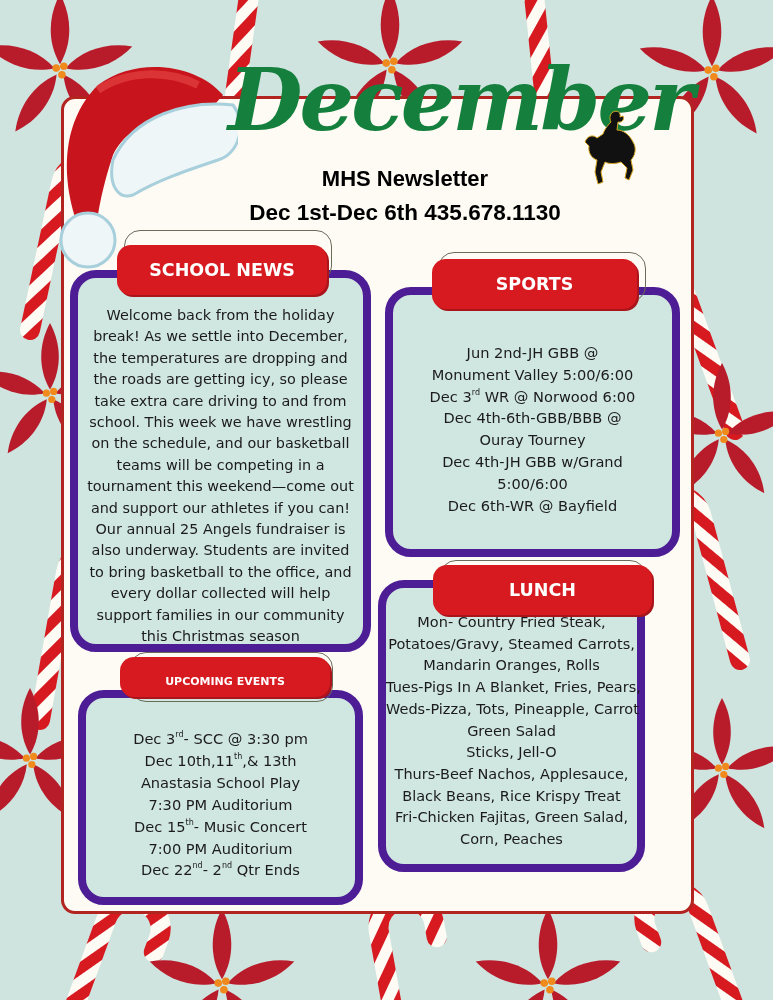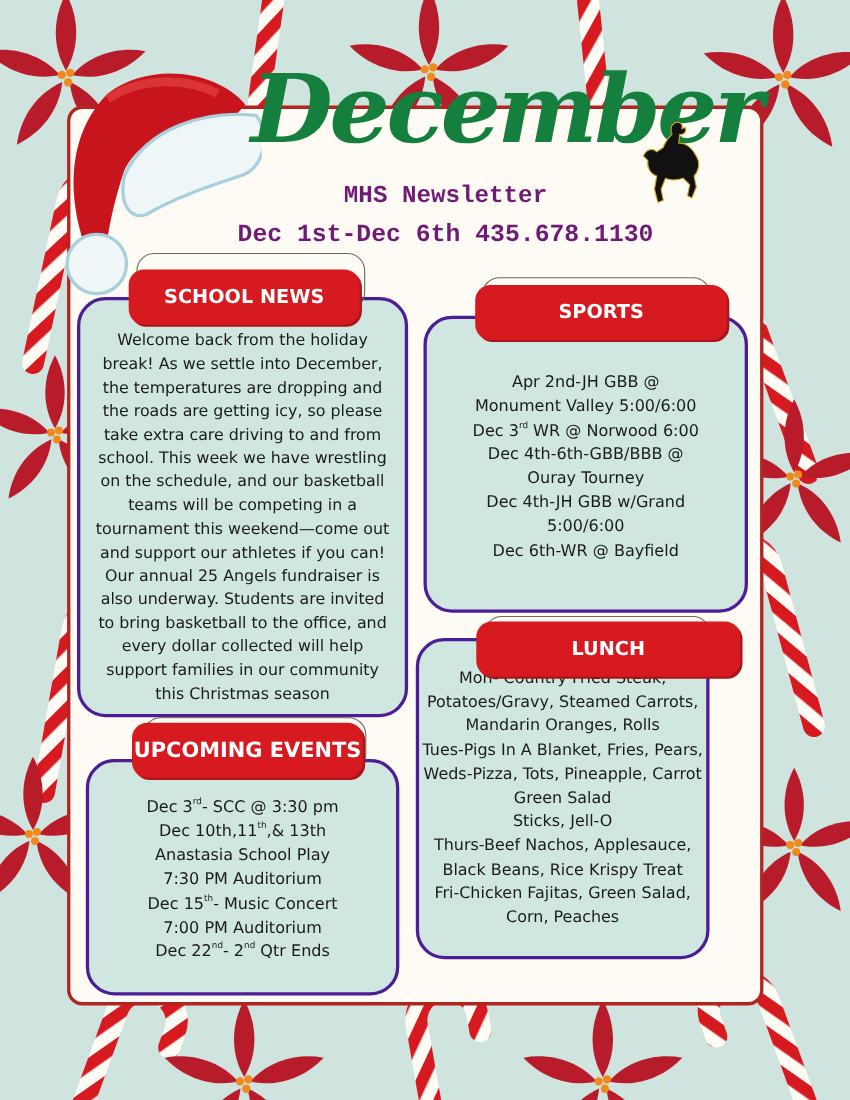--- a/index.html
+++ b/index.html
@@ -15,29 +15,29 @@
     box-sizing:border-box;
   }
   .title-script {
     position:absolute; left:228px; top:40px; width:360px; height:120px;
     font-family:"DejaVu Serif", serif; font-style:italic; font-weight:bold;
     font-size:86px; color:#15803d; letter-spacing:-3px; line-height:120px;
     white-space:nowrap;
   }
   .subtitle {
     position:absolute; left:200px; width:410px; text-align:center;
-    color:#701a75; font-weight:bold; font-family:Liberation Mono, monospace;
+    color:#000000; font-weight:bold; font-family:Liberation Sans, sans-serif;
   }
   .subtitle.l1 { top:166px; font-size:22px; }
   .subtitle.l2 { top:200px; font-size:22.5px; }
   .logo { position:absolute; left:583px; top:108px; width:60px; height:80px; }
   .hat { position:absolute; left:38px; top:45px; width:200px; height:230px; }
 
   .card {
-    position:absolute; background:#d0e6e0; border:3px solid #4c1d95;
+    position:absolute; background:#d0e6e0; border:8px solid #4c1d95;
     border-radius:26px; box-sizing:border-box;
   }
   .card-body {
     position:absolute; left:0; right:0; text-align:center; color:#1b1b1b;
     font-family:"DejaVu Sans", sans-serif; font-size:14.2px; line-height:21.6px;
   }
   .tag {
     position:absolute; background:#d71920; color:#fff; border-radius:14px;
     font-family:"DejaVu Sans", sans-serif; font-weight:bold; font-size:17.5px;
     text-align:center; box-shadow: 2px 2px 0 #a9151a;
@@ -138,56 +138,56 @@
     <span class="line">every dollar collected will help</span>
     <span class="line">support families in our community</span>
     <span class="line">this Christmas season</span>
   </div>
 </div>
 <div class="tag-outline" style="left:124px; top:230px; width:208px; height:52px;"></div>
 <div class="tag" style="left:117px; top:245px; width:210px; height:50px; line-height:50px;">SCHOOL NEWS</div>
 
 <div class="card" style="left:385px; top:287px; width:295px; height:270px;">
   <div class="card-body" style="top:47px; font-size:14.6px; line-height:21.8px;">
-    <span class="line">Apr 2nd-JH GBB @</span>
+    <span class="line">Jun 2nd-JH GBB @</span>
     <span class="line">Monument Valley 5:00/6:00</span>
     <span class="line"><span>Dec 3</span><sup>rd</sup><span> WR @ Norwood 6:00</span></span>
     <span class="line">Dec 4th-6th-GBB/BBB @</span>
     <span class="line">Ouray Tourney</span>
     <span class="line">Dec 4th-JH GBB w/Grand</span>
     <span class="line">5:00/6:00</span>
     <span class="line">Dec 6th-WR @ Bayfield</span>
   </div>
 </div>
 <div class="tag-outline" style="left:438px; top:252px; width:208px; height:50px;"></div>
-<div class="tag" style="left:432px; top:259px; width:229px; height:50px; line-height:50px;">SPORTS</div>
+<div class="tag" style="left:432px; top:259px; width:205px; height:50px; line-height:50px;">SPORTS</div>
 
 <div class="card" style="left:78px; top:690px; width:285px; height:215px;padding-left:48px;">
   <div class="card-body" style="top:30px; font-size:14.6px; line-height:21.9px;">
     <span class="line"><span>Dec 3</span><sup>rd</sup><span>- SCC @ 3:30 pm</span></span>
     <span class="line"><span>Dec 10th,11</span><sup>th</sup><span>,&amp; 13th</span></span>
     <span class="line">Anastasia School Play</span>
     <span class="line">7:30 PM Auditorium</span>
     <span class="line"><span>Dec 15</span><sup>th</sup><span>- Music Concert</span></span>
     <span class="line">7:00 PM Auditorium</span>
     <span class="line"><span>Dec 22</span><sup>nd</sup><span>- 2</span><sup>nd</sup><span> Qtr Ends</span></span>
   </div>
 </div>
 <div class="tag-outline" style="left:130px; top:652px; width:203px; height:50px;"></div>
-<div class="tag" style="left:120px; top:657px; width:210px; height:50px; line-height:50px; font-size:19px;">UPCOMING EVENTS</div>
+<div class="tag" style="left:120px; top:657px; width:210px; height:40px; line-height:50px; font-size:11px;">UPCOMING EVENTS</div>
 
 <div class="card" style="left:378px; top:580px; width:267px; height:292px;">
   <div class="card-body" style="top:24px; font-size:14.5px; line-height:21.7px;">
     <span class="line">Mon- Country Fried Steak,</span>
     <span class="line">Potatoes/Gravy, Steamed Carrots,</span>
     <span class="line">Mandarin Oranges, Rolls</span>
     <span class="line">Tues-Pigs In A Blanket, Fries, Pears,</span>
     <span class="line">Weds-Pizza, Tots, Pineapple, Carrot</span>
     <span class="line">Green Salad</span>
     <span class="line">Sticks, Jell-O</span>
     <span class="line">Thurs-Beef Nachos, Applesauce,</span>
     <span class="line">Black Beans, Rice Krispy Treat</span>
     <span class="line">Fri-Chicken Fajitas, Green Salad,</span>
     <span class="line">Corn, Peaches</span>
   </div>
 </div>
 <div class="tag-outline" style="left:440px; top:560px; width:206px; height:50px;"></div>
-<div class="tag" style="left:433px; top:565px; width:240px; height:50px; line-height:50px;">LUNCH</div>
+<div class="tag" style="left:433px; top:565px; width:219px; height:50px; line-height:50px;">LUNCH</div>
 
 </body></html>

